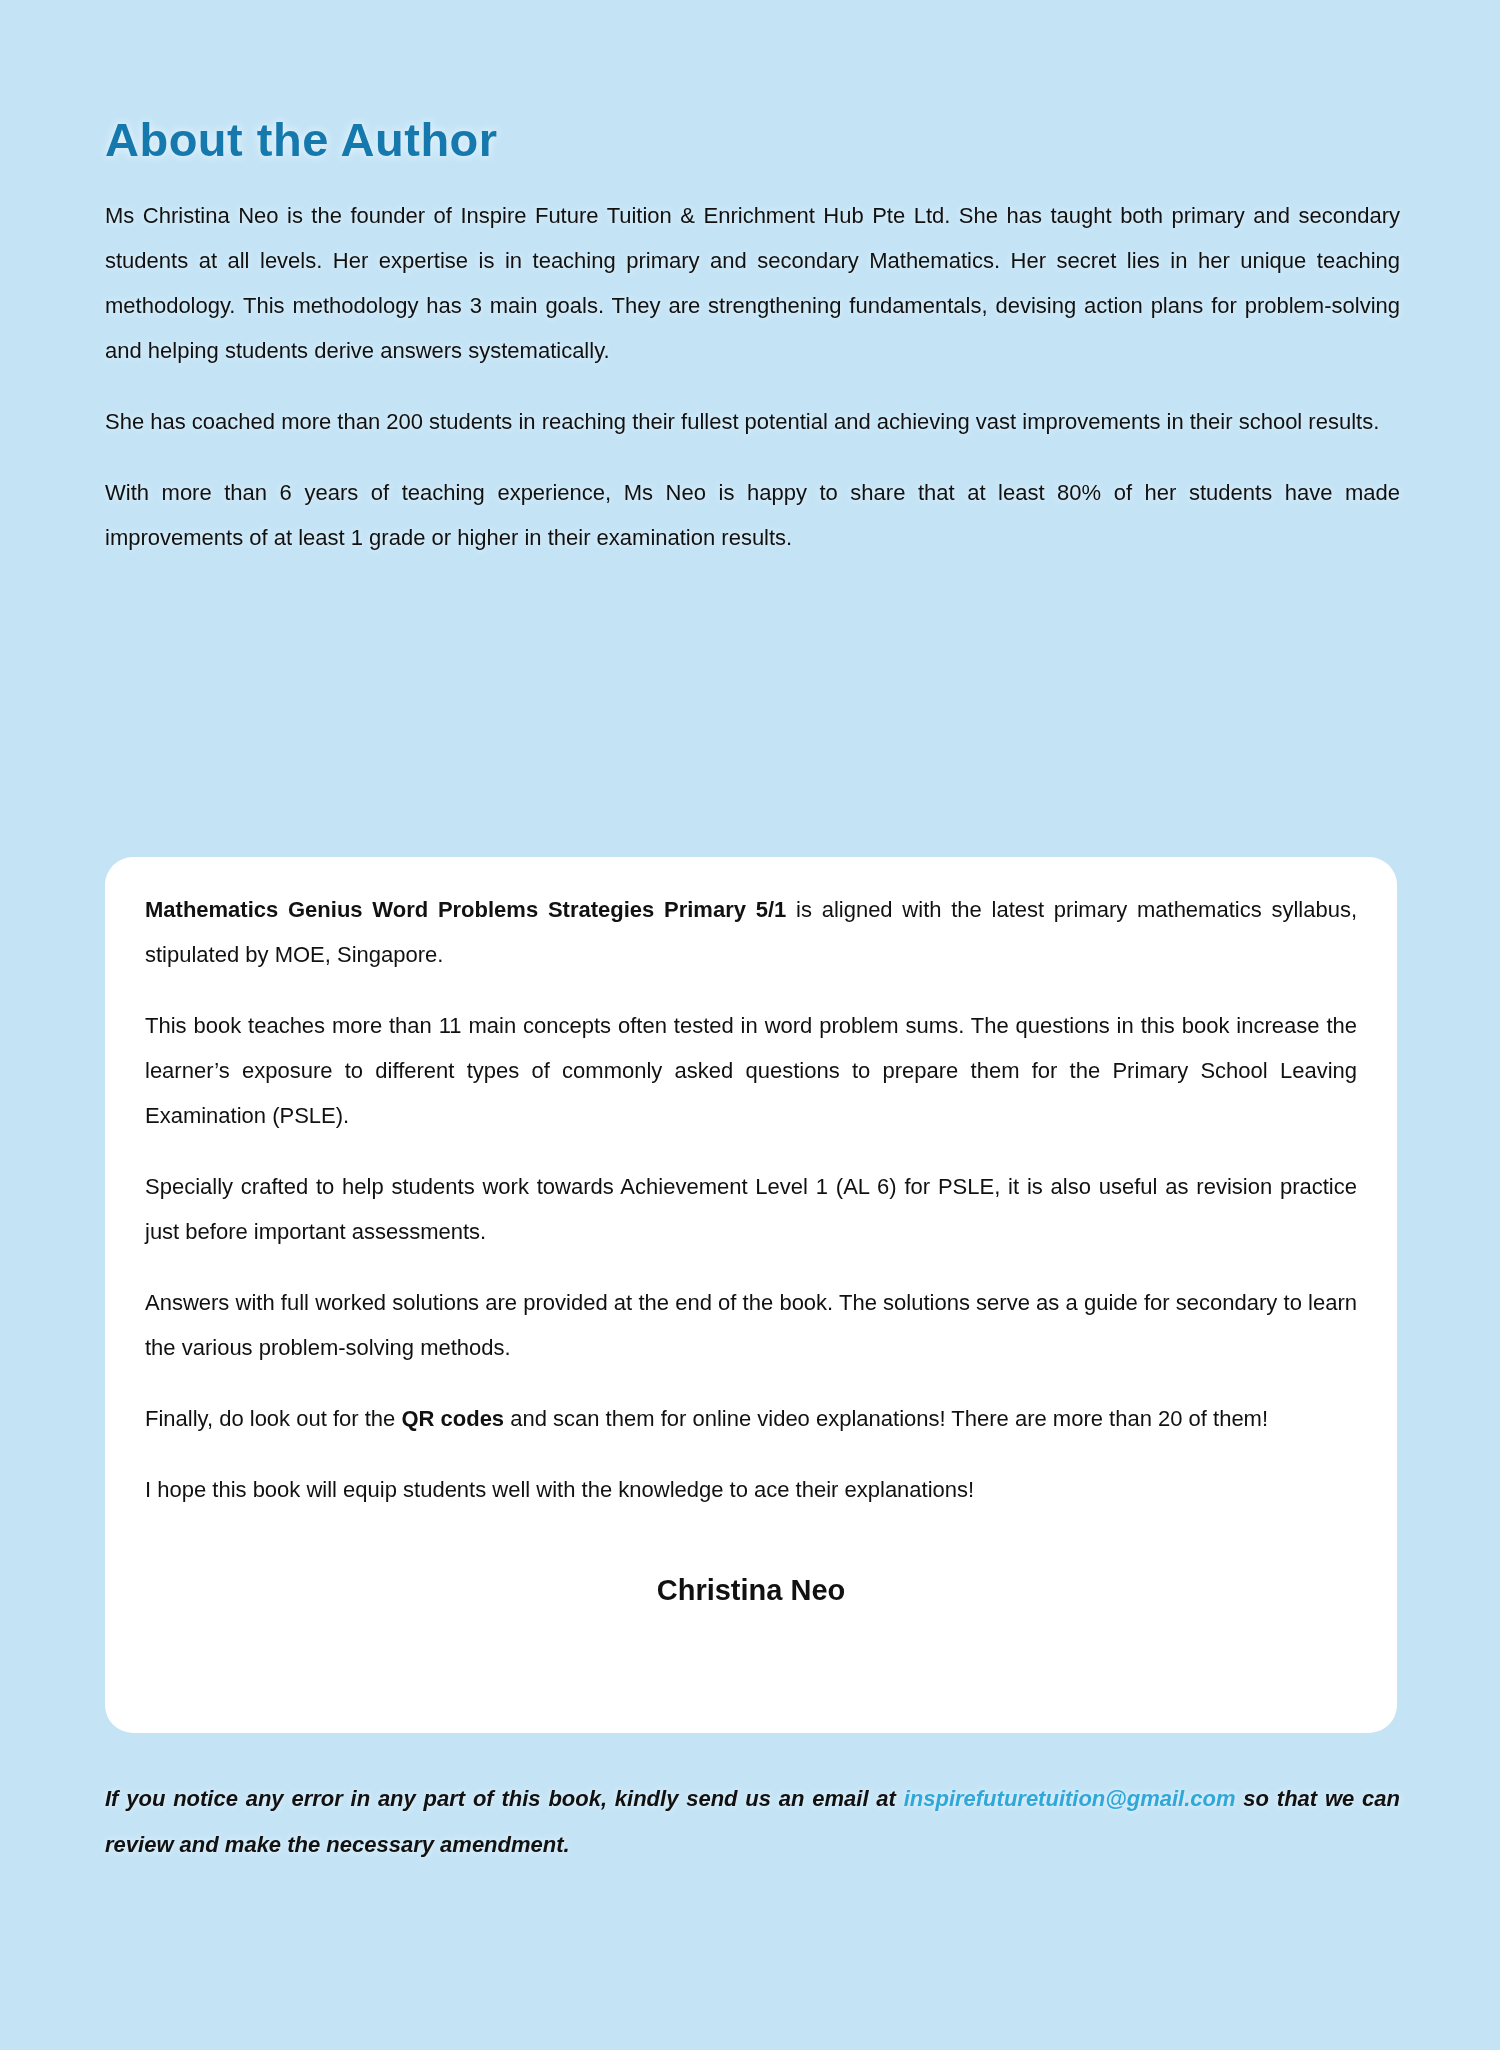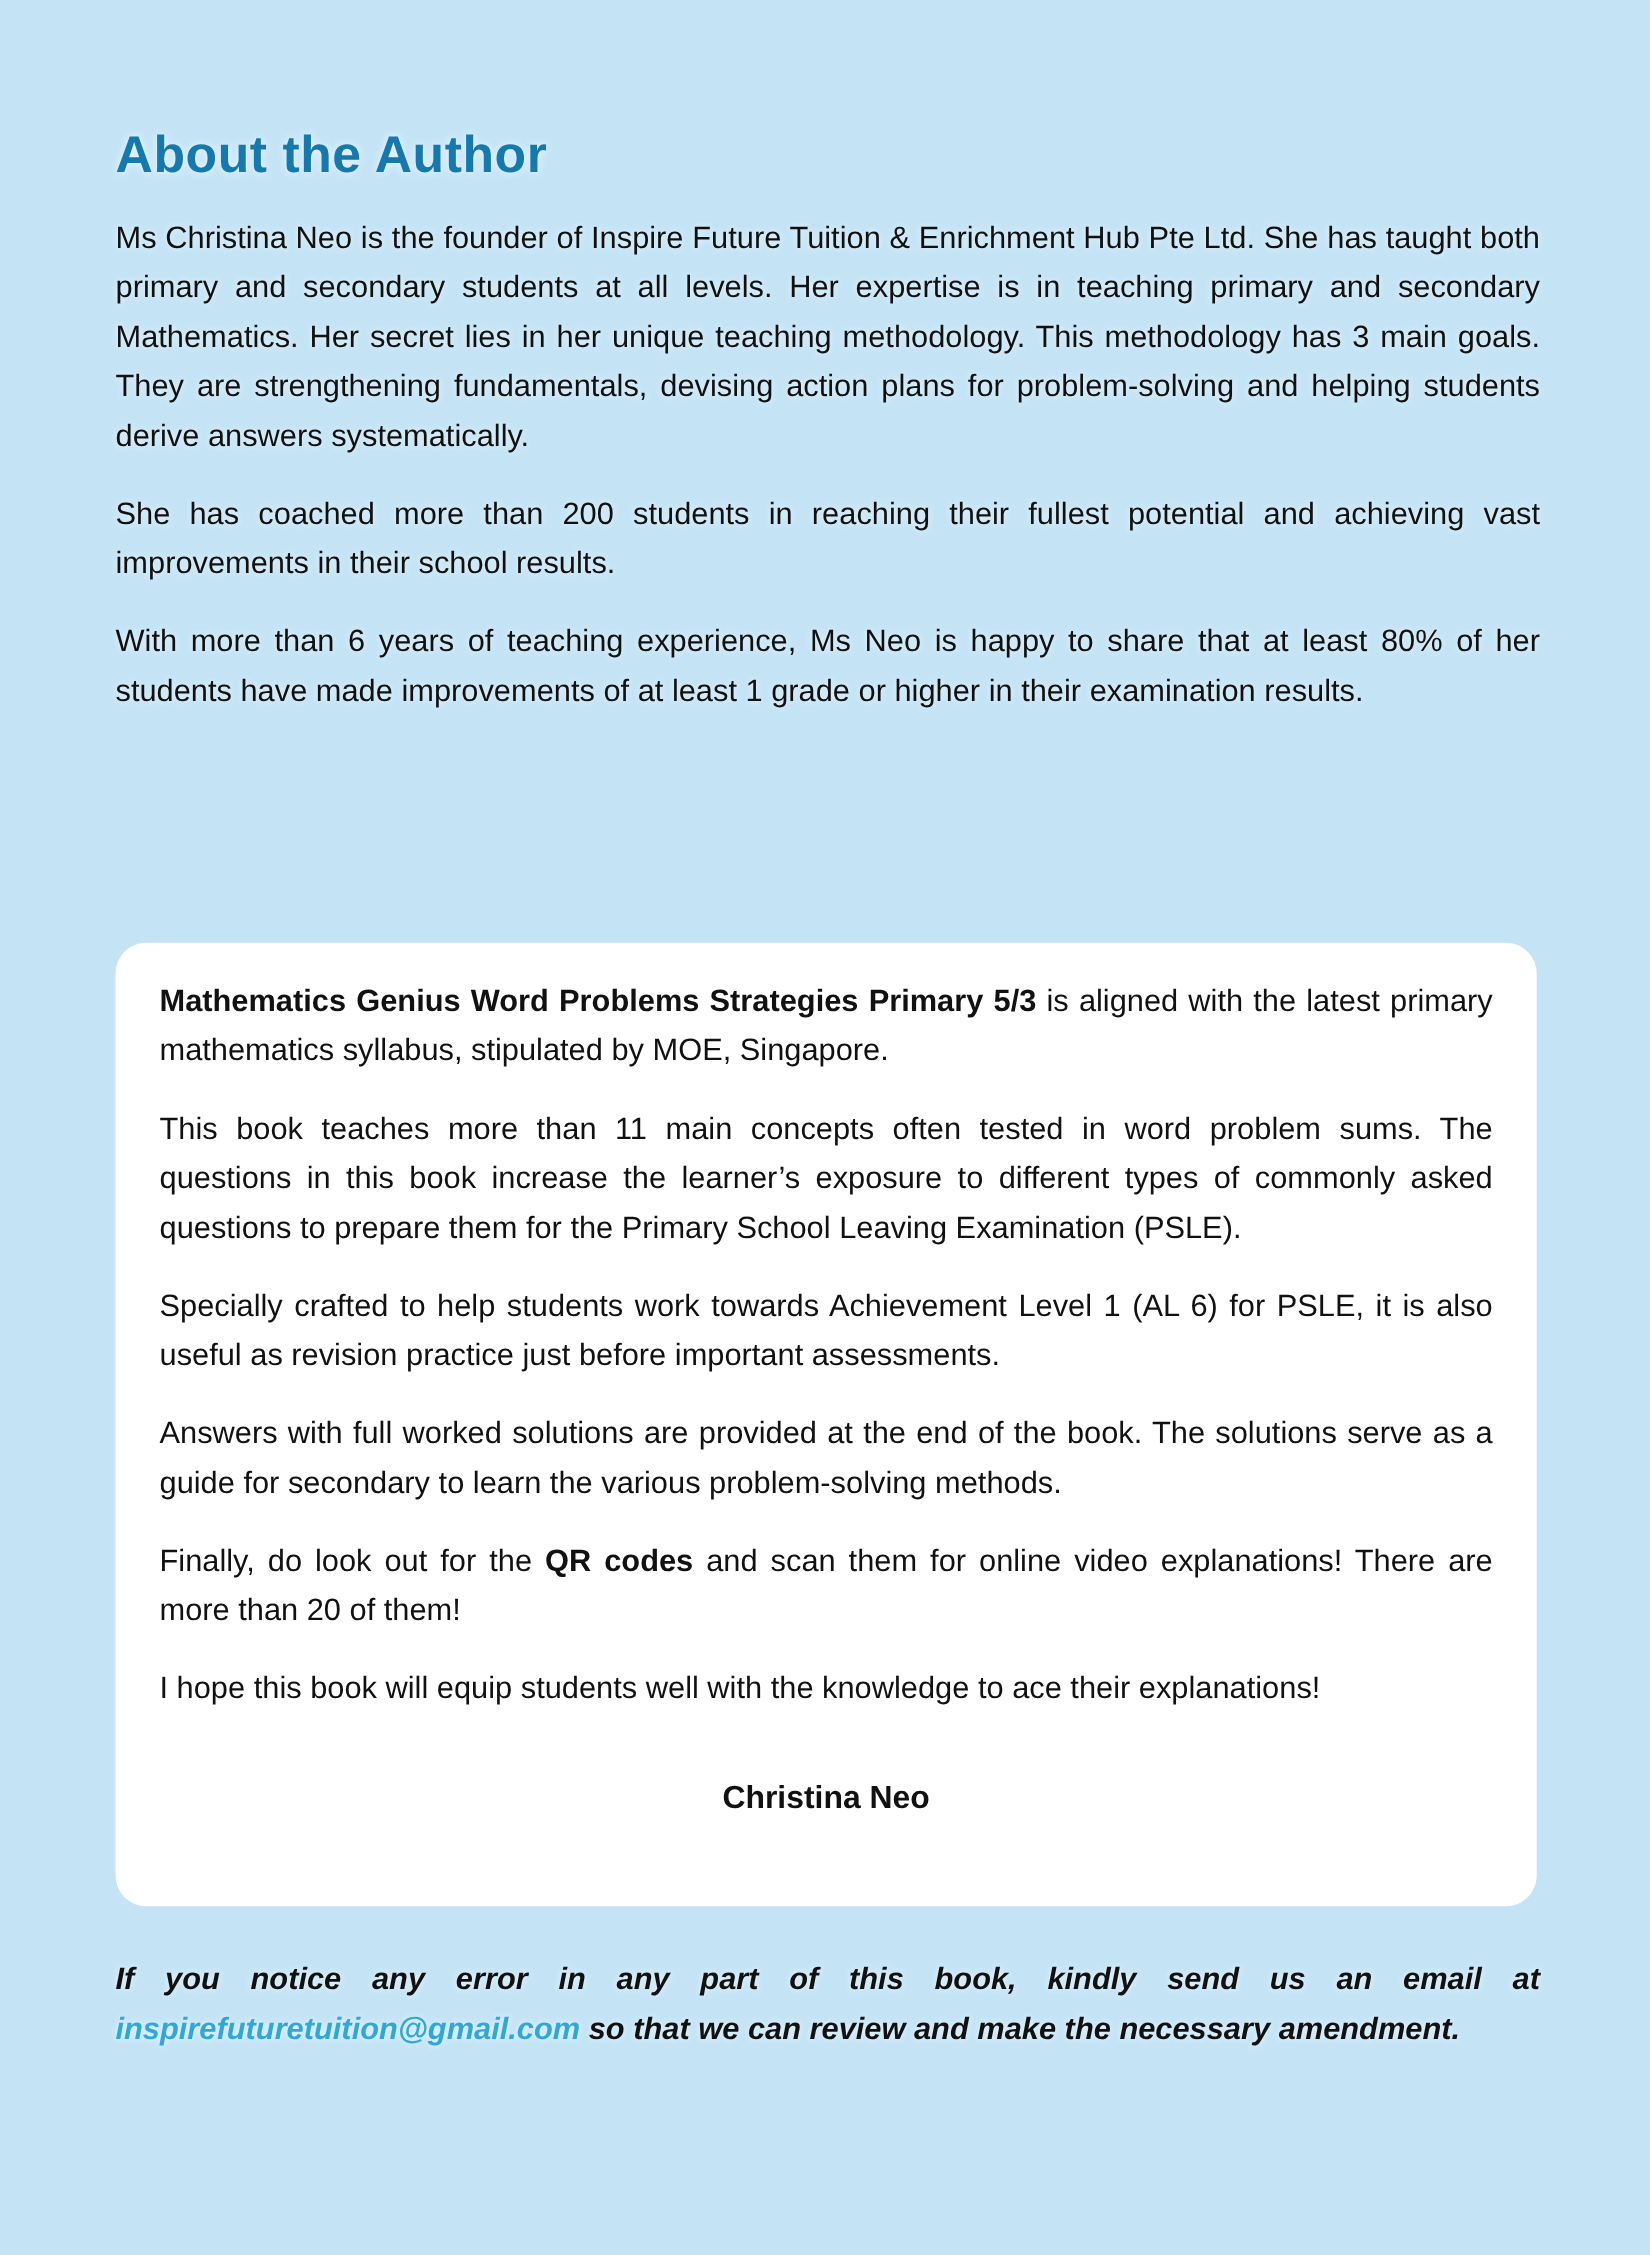--- a/index.html
+++ b/index.html
@@ -15,21 +15,21 @@
   h1.section-heading {
     margin: 0 0 26px 0;
     font-size: 47px;
     font-weight: bold;
     color: #1679AE;
     letter-spacing: 0.5px;
     text-shadow: 0 0 8px rgba(255,255,255,0.75);
   }
   p.body-text {
     margin: 0 0 26px 0;
-    font-size: 28px;
+    font-size: 22px;
     line-height: 45px;
     text-align: justify;
   }
   .author-section {
     position: absolute;
     top: 112px;
     left: 105px;
     width: 1295px;
   }
   .author-section p.body-text { text-shadow: 0 0 6px rgba(255,255,255,0.7); }
@@ -78,21 +78,21 @@
 
   <section class="author-section">
     <h1 class="section-heading">About the Author</h1>
     <p class="body-text">Ms Christina Neo is the founder of Inspire Future Tuition &amp; Enrichment Hub Pte Ltd. She has taught both primary and secondary students at all levels. Her expertise is in teaching primary and secondary Mathematics. Her secret lies in her unique teaching methodology. This methodology has 3 main goals. They are strengthening fundamentals, devising action plans for problem-solving and helping students derive answers systematically.</p>
     <p class="body-text">She has coached more than 200 students in reaching their fullest potential and achieving vast improvements in their school results.</p>
     <p class="body-text">With more than 6 years of teaching experience, Ms Neo is happy to share that at least 80% of her students have made improvements of at least 1 grade or higher in their examination results.</p>
   </section>
 
   <section class="book-card">
     <p class="body-text">
-      <strong>Mathematics Genius Word Problems Strategies Primary 5/3</strong><span> is aligned with the latest primary mathematics syllabus, stipulated by MOE, Singapore.</span>
+      <strong>Mathematics Genius Word Problems Strategies Primary 5/1</strong><span> is aligned with the latest primary mathematics syllabus, stipulated by MOE, Singapore.</span>
     </p>
     <p class="body-text">This book teaches more than 11 main concepts often tested in word problem sums. The questions in this book increase the learner’s exposure to different types of commonly asked questions to prepare them for the Primary School Leaving Examination (PSLE).</p>
     <p class="body-text">Specially crafted to help students work towards Achievement Level 1 (AL 6) for PSLE, it is also useful as revision practice just before important assessments.</p>
     <p class="body-text">Answers with full worked solutions are provided at the end of the book. The solutions serve as a guide for secondary to learn the various problem-solving methods.</p>
     <p class="body-text">
       <span>Finally, do look out for the </span><strong>QR codes</strong><span> and scan them for online video explanations! There are more than 20 of them!</span>
     </p>
     <p class="body-text">I hope this book will equip students well with the knowledge to ace their explanations!</p>
     <p class="signature">Christina Neo</p>
   </section>

